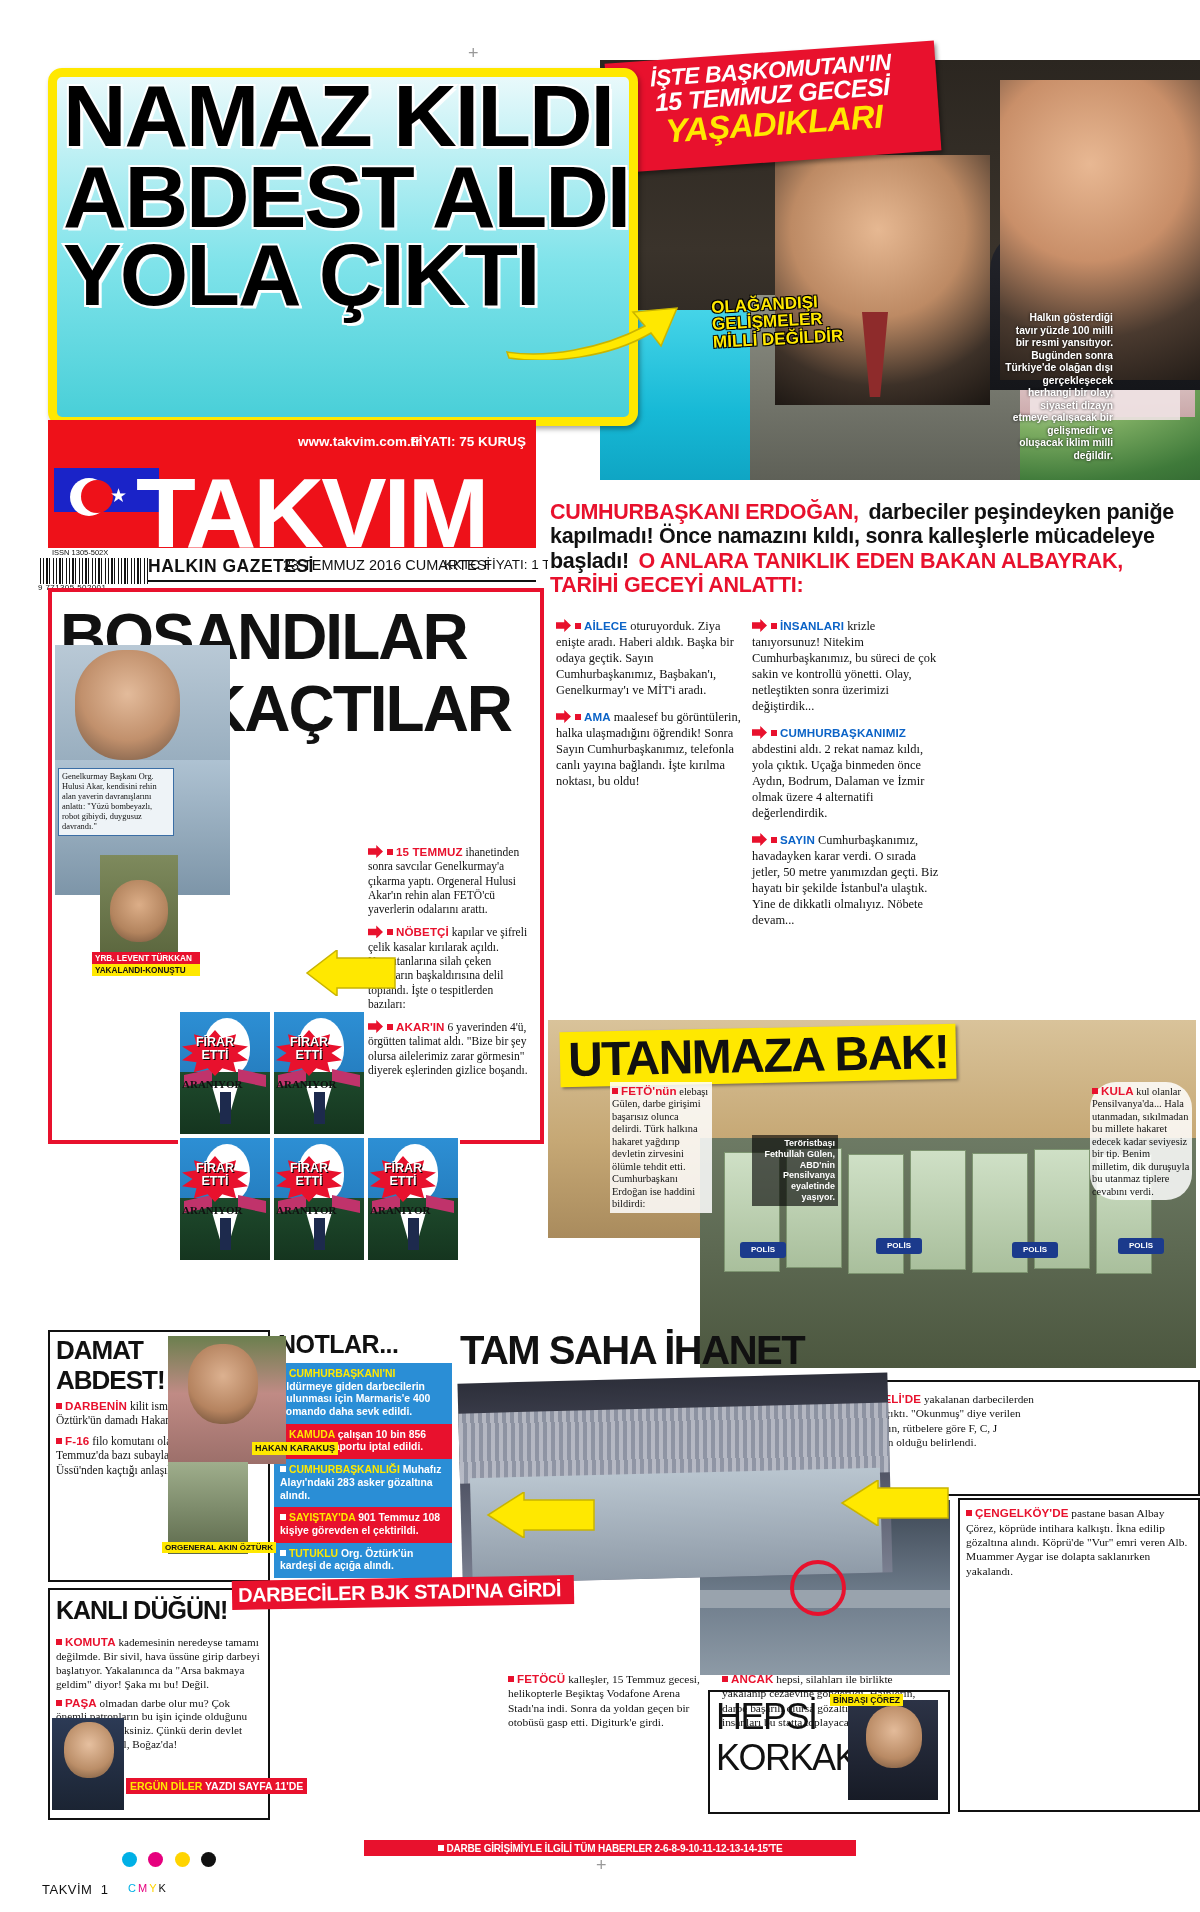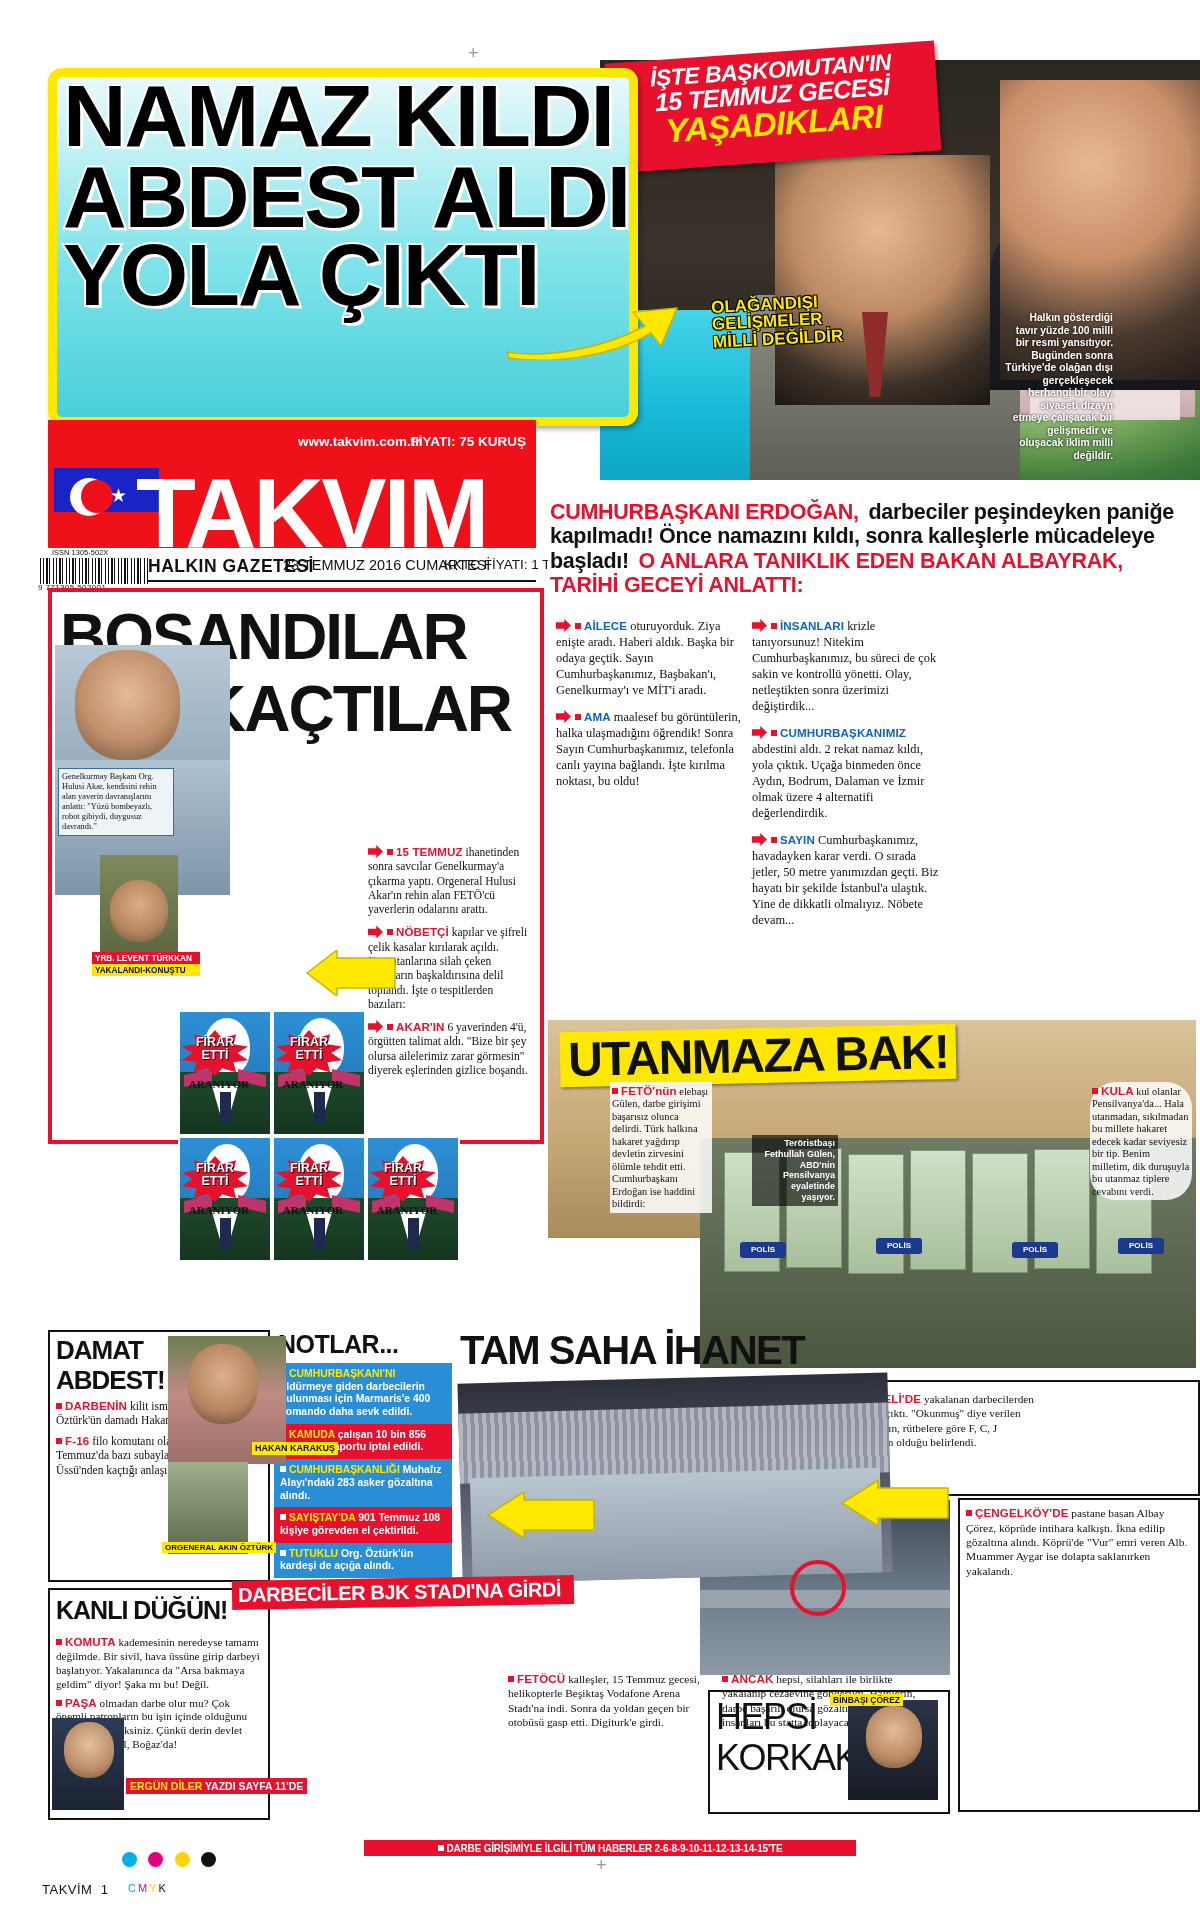--- a/index.html
+++ b/index.html
@@ -109,21 +109,21 @@
       background:linear-gradient(180deg,#1e4a2c 0%,#15351f 100%);}
   .mug .collar{position:absolute;left:32px;bottom:12px;width:26px;height:36px;background:#fff;
       clip-path:polygon(0 0,100% 0,60% 100%,40% 100%);}
   .mug .tie{position:absolute;left:40px;bottom:10px;width:11px;height:32px;background:#1d2a4d;}
   .mug .ep1{position:absolute;left:4px;top:60px;width:28px;height:12px;background:#c0336b;transform:skewY(-12deg);}
   .mug .ep2{position:absolute;right:4px;top:60px;width:28px;height:12px;background:#c0336b;transform:skewY(12deg);}
   .star{position:absolute;left:2px;top:18px;width:66px;height:46px;background:#e8112d;z-index:4;
       clip-path:polygon(50% 0,61% 18%,82% 9%,78% 31%,100% 36%,84% 50%,100% 66%,78% 70%,82% 92%,61% 83%,50% 100%,39% 83%,18% 92%,22% 70%,0 66%,16% 50%,0 36%,22% 31%,18% 9%,39% 18%);}
   .star-t{position:absolute;left:8px;top:24px;width:54px;z-index:5;text-align:center;color:#fff;
       font-weight:bold;font-size:12.5px;line-height:1.0;text-shadow:1px 1px 0 #000;}
-  .aran{position:absolute;left:2px;top:66px;width:74px;text-align:center;color:#111;font-weight:bold;
+  .aran{position:absolute;left:2px;top:66px;width:74px;color:#111;font-weight:bold;
       font-size:11px;z-index:5;font-family:"Liberation Serif",serif;}
   .turkkan-pic{position:absolute;left:100px;top:855px;width:78px;height:118px;z-index:4;
       background:linear-gradient(180deg,#7e8a5d 0%,#566139 100%);}
   .turkkan-face{position:absolute;left:110px;top:880px;width:58px;height:62px;z-index:5;
       background:radial-gradient(circle at 50% 40%,#dcae88 0%,#b3845e 60%,#6a4d37 100%);border-radius:46%;}
   .turkkan-lbl{position:absolute;left:92px;top:952px;width:108px;z-index:7;}
   .turkkan-lbl .a{background:#e8112d;color:#fff;font-size:8.2px;font-weight:bold;padding:1.5px 3px;display:block;}
   .turkkan-lbl .b{background:#ffe800;color:#111;font-size:8.2px;font-weight:bold;padding:1.5px 3px;display:block;}
   .left-bullets{position:absolute;left:368px;top:845px;width:160px;font-family:"Liberation Serif",serif;
       font-size:11.5px;line-height:1.24;color:#111;z-index:6;}

